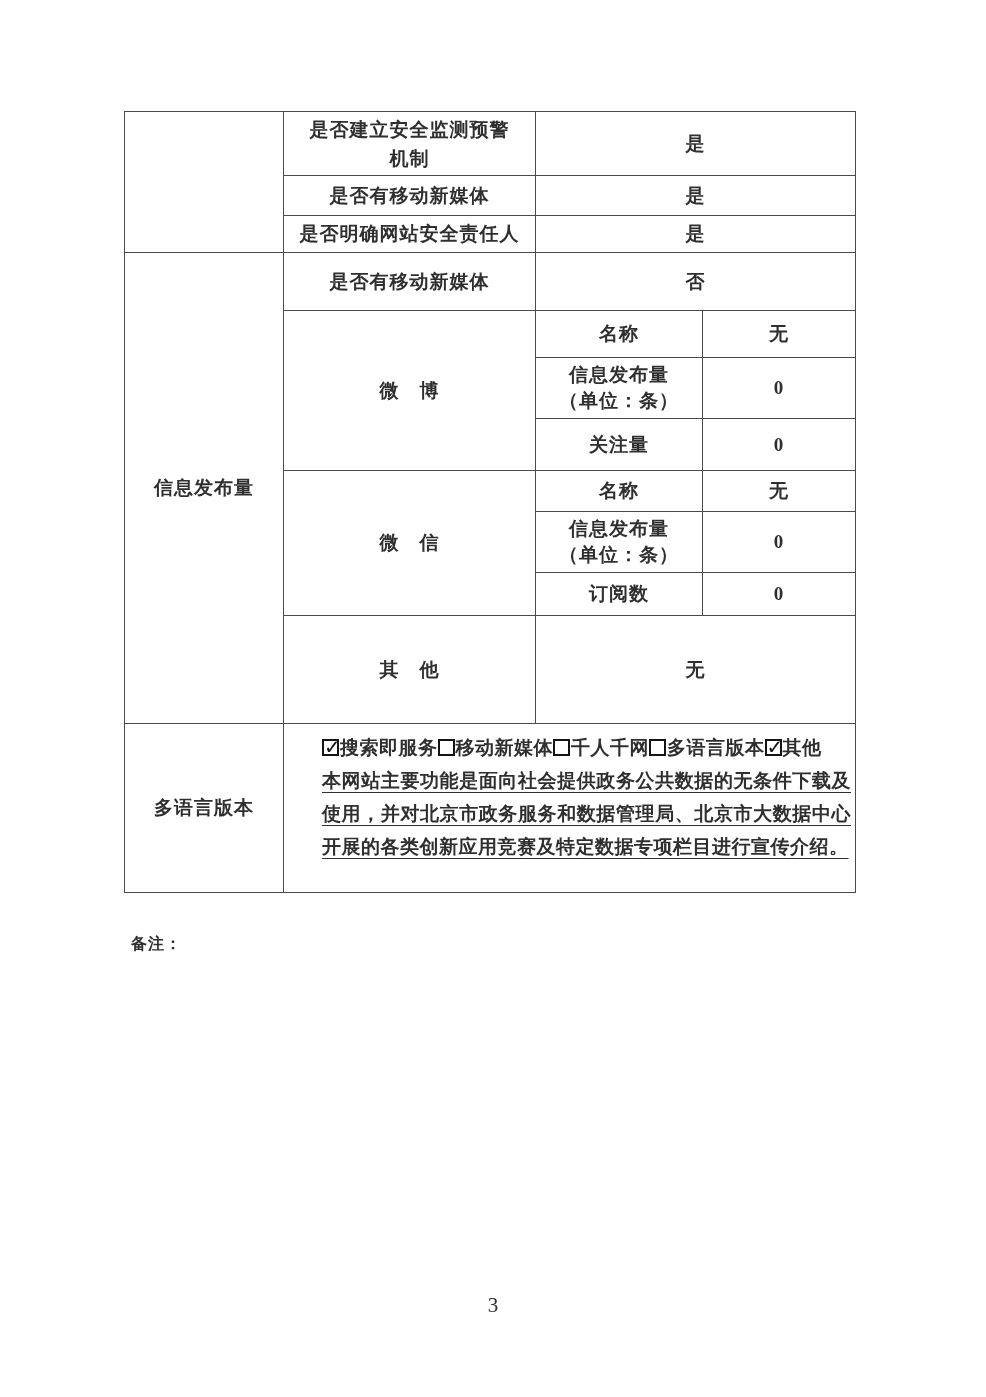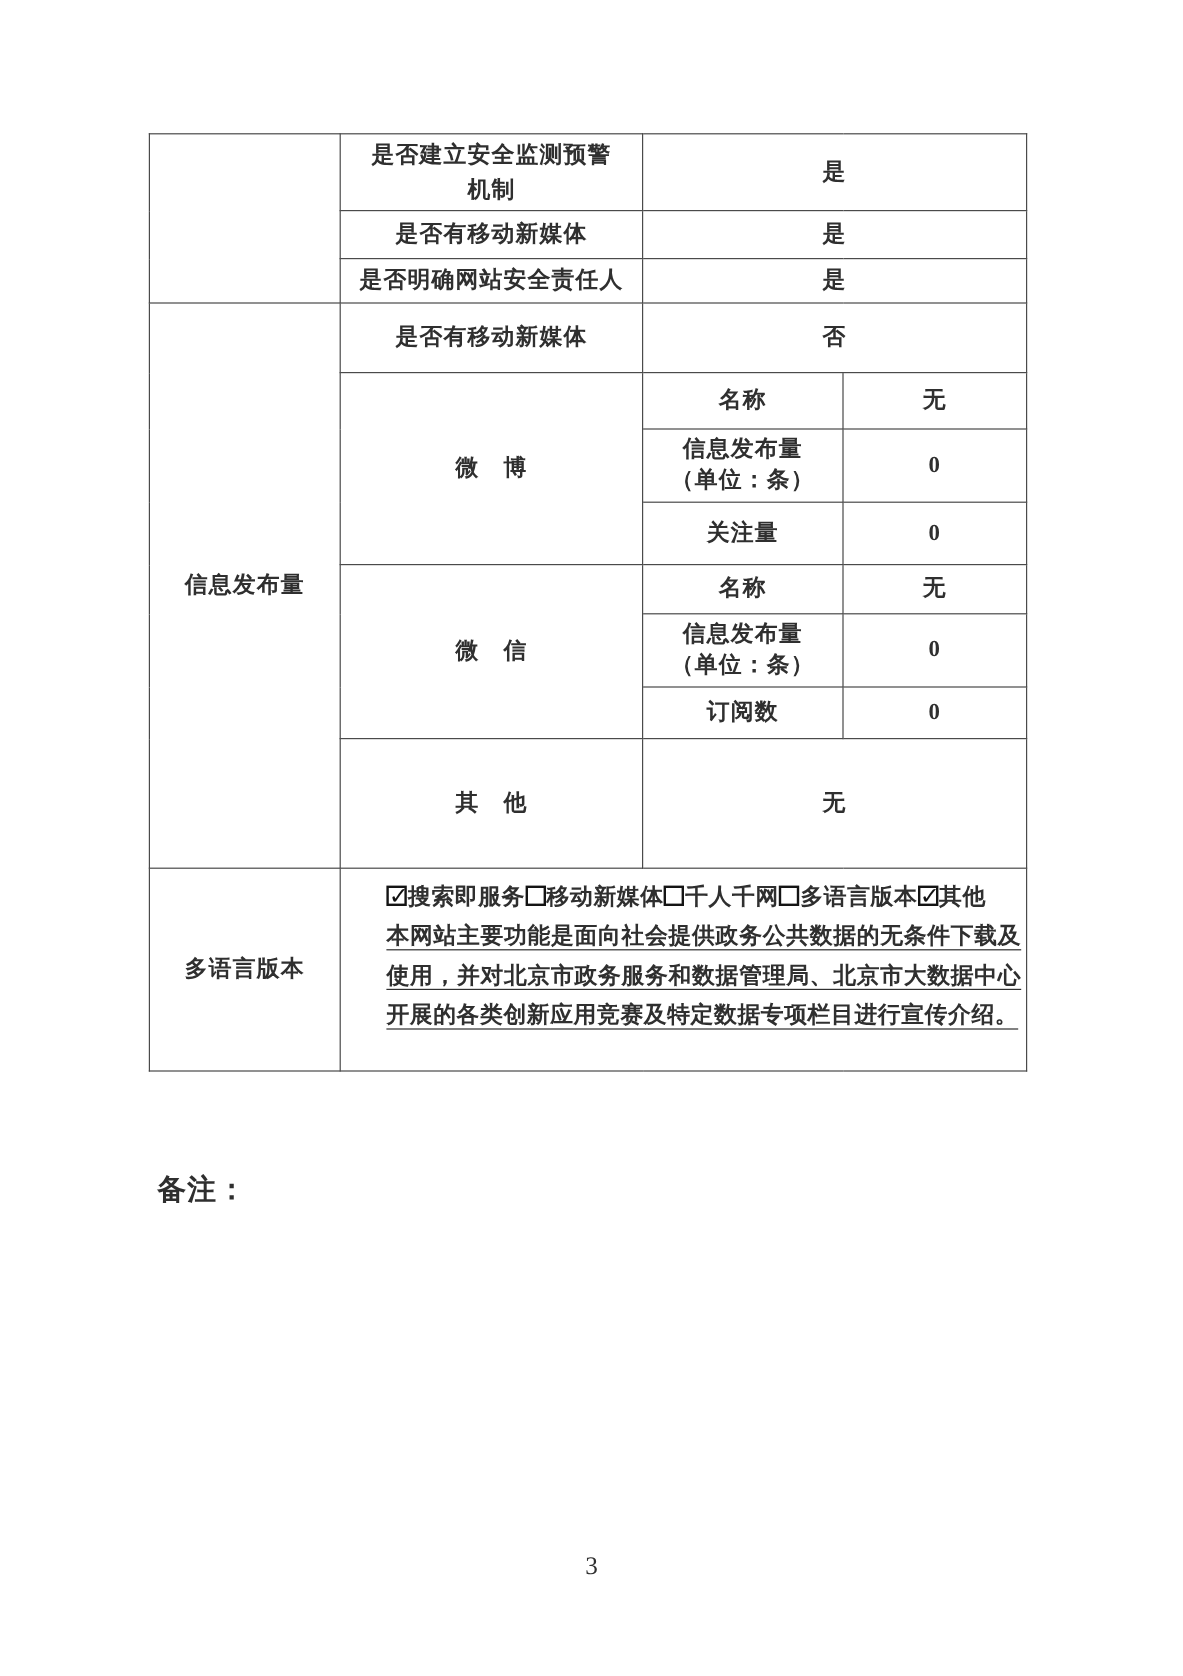--- a/index.html
+++ b/index.html
@@ -38,22 +38,22 @@
     font-size:20px; font-weight:bold; color:#111;
     font-family:"DejaVu Sans","Liberation Sans",sans-serif;
   }
   .innov-desc {
     display:block;
     text-decoration:underline;
     text-underline-offset:5px;
     text-decoration-thickness:1px;
   }
   .remark {
-    position:absolute; left:131px; top:975px;
-    font-size:24px; font-weight:bold; letter-spacing:1px;
+    position:absolute; left:131px; top:934px;
+    font-size:16px; font-weight:bold; letter-spacing:1px;
   }
   .page-num {
     position:absolute; left:0; top:1293px; width:100%;
     text-align:center; font-size:21px;
   }
 </style>
 </head>
 <body>
 
 <table class="sheet-table">

